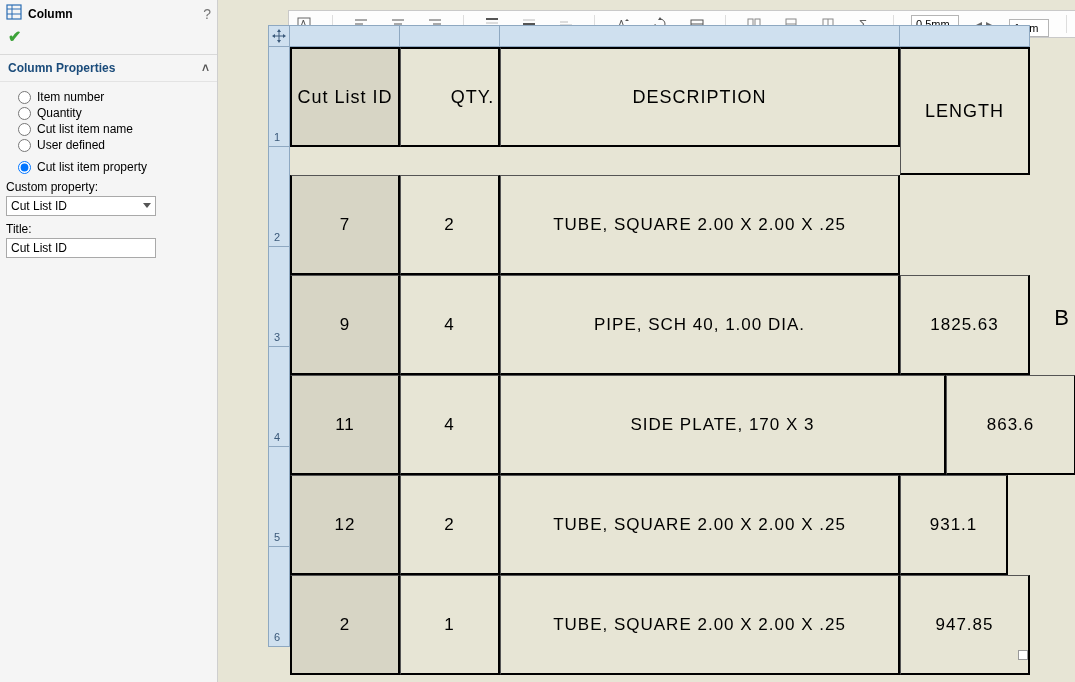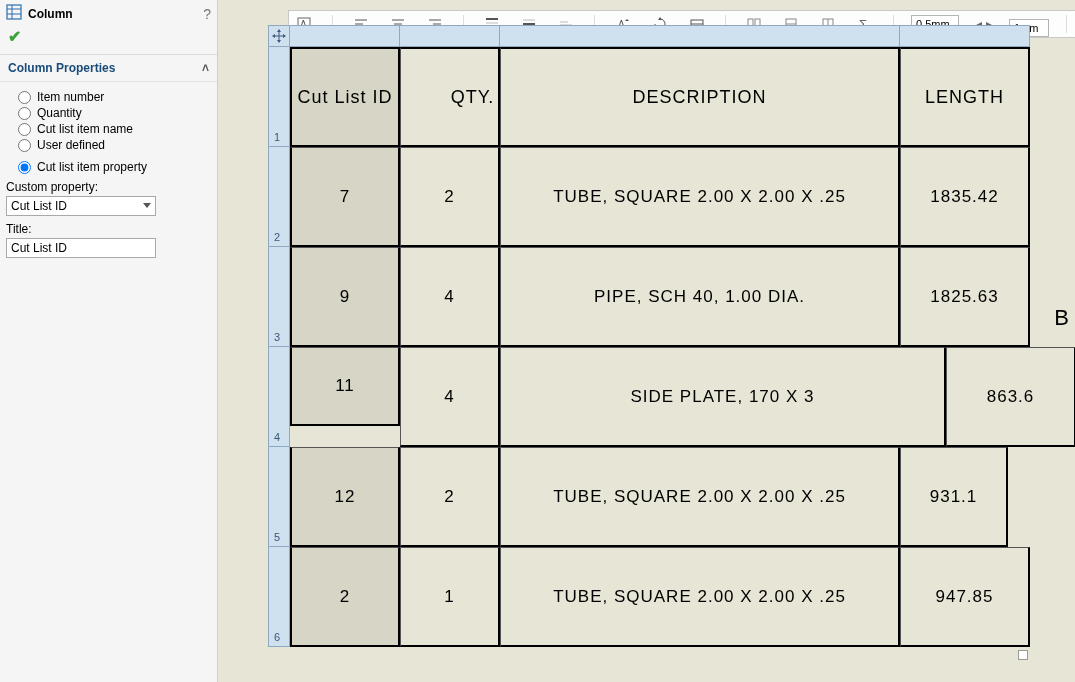--- a/index.html
+++ b/index.html
@@ -294,36 +294,35 @@
           <div class="hr" style="height: 100px;">3</div>
           <div class="hr" style="height: 100px;">4</div>
           <div class="hr" style="height: 100px;">5</div>
           <div class="hr" style="height: 100px;">6</div>
         </div>
       <div class="grid" id="grid">
           <div class="row">
             <div class="cell hcell c0" style="width: 110px; height: 100px;">Cut List ID</div>
             <div class="cell hcell" style="width: 100px; height: 100px; padding-left: 46px;">QTY.</div>
             <div class="cell hcell" style="width: 400px; height: 100px;">DESCRIPTION</div>
-            <div class="cell hcell" style="width: 130px; height: 100px;">LENGTH</div>
+            <div class="cell hcell" style="width: 130px; height: 128px;">LENGTH</div>
           </div>
           <div class="row">
             <div class="cell dcell c0" style="width: 110px; height: 100px;">7</div>
             <div class="cell dcell" style="width: 100px; height: 100px;">2</div>
             <div class="cell dcell" style="width: 400px; height: 100px;">TUBE, SQUARE 2.00 X 2.00 X .25</div>
-            <div class="cell dcell" style="width: 130px; height: 100px;">1835.42</div>
           </div>
           <div class="row">
             <div class="cell dcell c0" style="width: 110px; height: 100px;">9</div>
             <div class="cell dcell" style="width: 100px; height: 100px;">4</div>
             <div class="cell dcell" style="width: 400px; height: 100px;">PIPE, SCH 40, 1.00 DIA.</div>
             <div class="cell dcell" style="width: 130px; height: 100px;">1825.63</div>
           </div>
           <div class="row">
-            <div class="cell dcell c0" style="width: 110px; height: 79px;">11</div>
+            <div class="cell dcell c0" style="width: 110px; height: 100px;">11</div>
             <div class="cell dcell" style="width: 100px; height: 100px;">4</div>
             <div class="cell dcell" style="width: 446px; height: 100px;">SIDE PLATE, 170 X 3</div>
             <div class="cell dcell" style="width: 130px; height: 100px;">863.6</div>
           </div>
           <div class="row">
             <div class="cell dcell c0" style="width: 110px; height: 100px;">12</div>
             <div class="cell dcell" style="width: 100px; height: 100px;">2</div>
             <div class="cell dcell" style="width: 400px; height: 100px;">TUBE, SQUARE 2.00 X 2.00 X .25</div>
             <div class="cell dcell" style="width: 108px; height: 100px;">931.1</div>
           </div>

